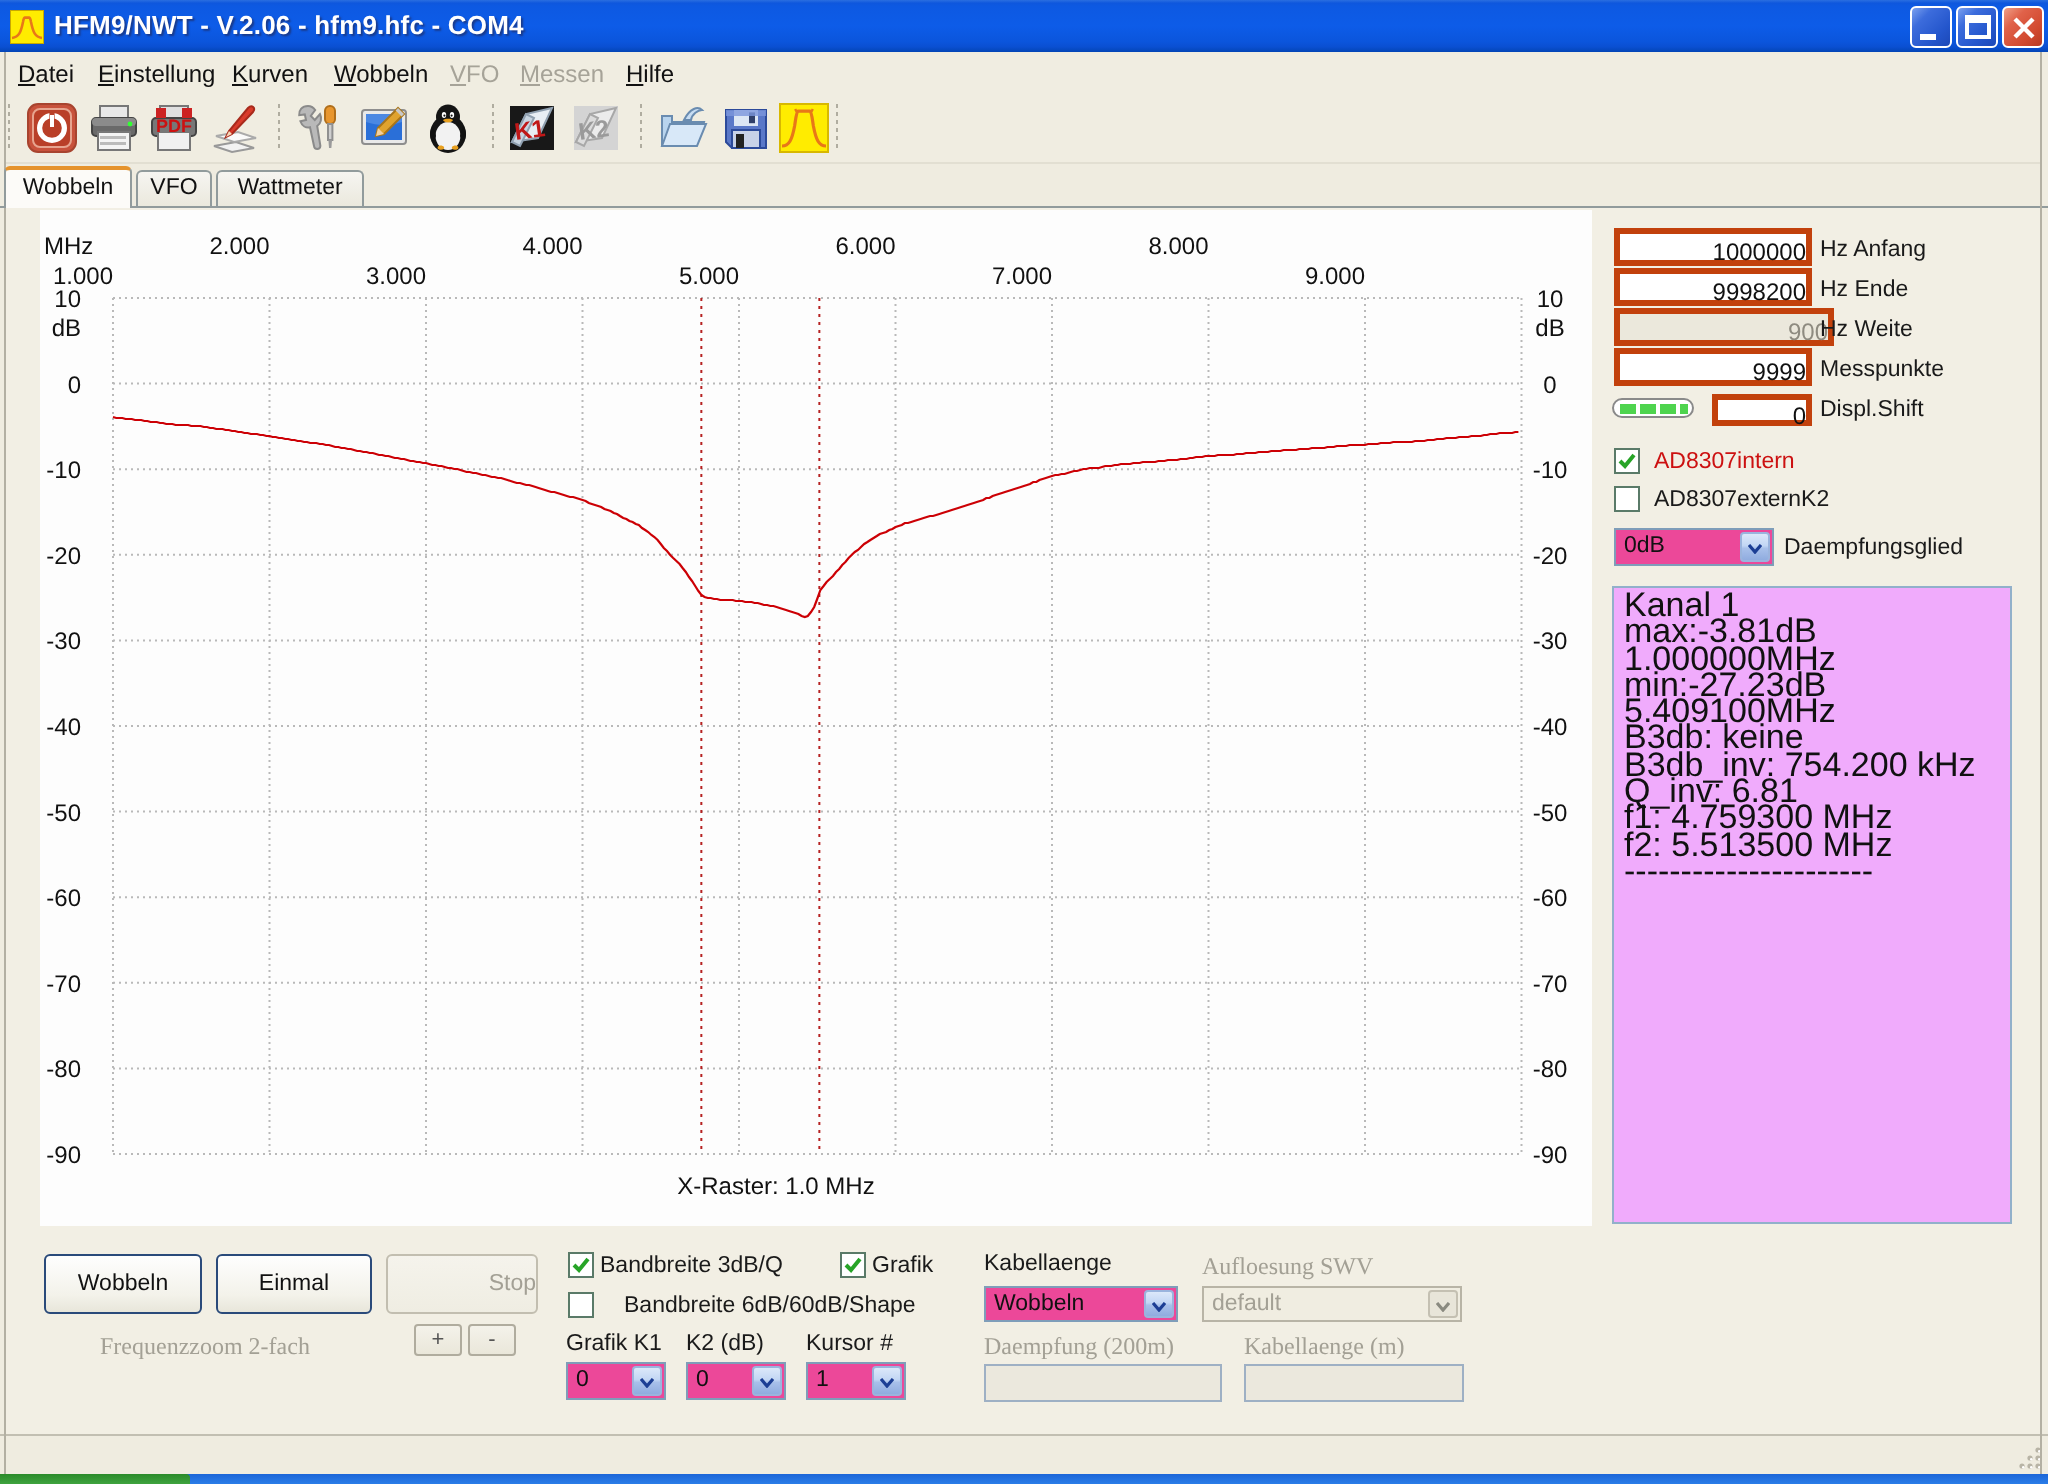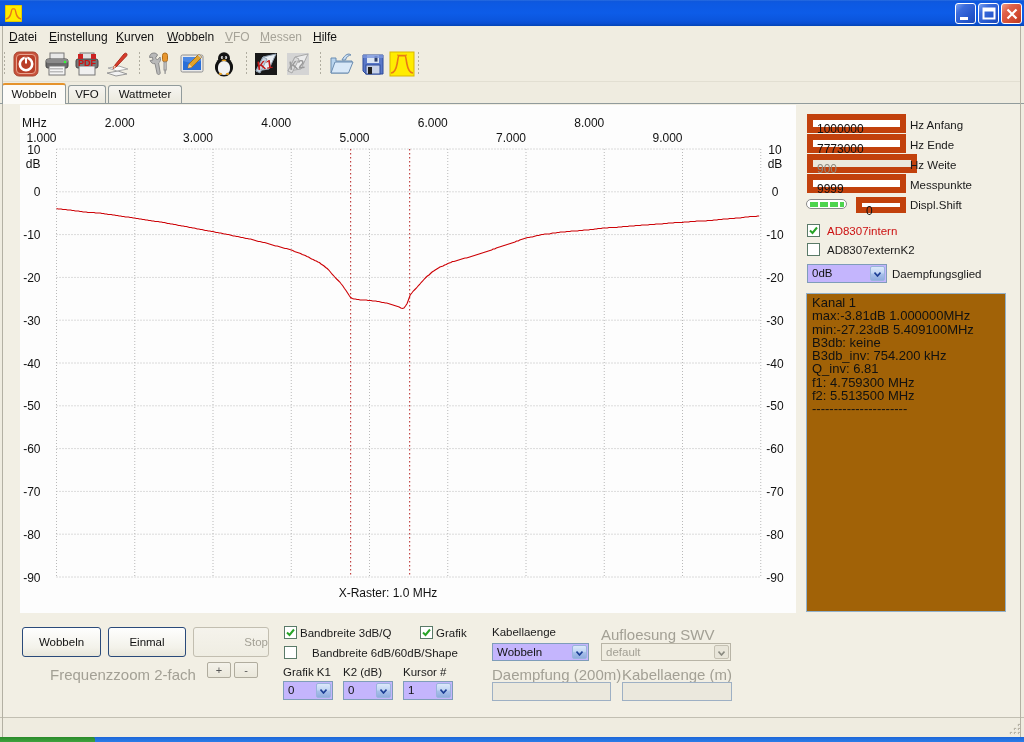--- a/index.html
+++ b/index.html
@@ -1,18 +1,18 @@
 <!DOCTYPE html>
 <html><head><meta charset="utf-8"><style>
 * { margin:0; padding:0; box-sizing:border-box; }
 html,body { width:1024px; height:742px; overflow:hidden; font-family:"Liberation Sans",sans-serif; }
 body { position:relative; background:#efece0; }
 .abs { position:absolute; }
 .lbl { position:absolute; font-size:11.5px; color:#1a1a1a; white-space:nowrap; }
-.glbl { position:absolute; font-size:15px; color:#a3a095; white-space:nowrap; }
+.glbl { position:absolute; font-size:12px; color:#a3a095; white-space:nowrap;font-family:Liberation Serif, serif; }
 
 #title { position:absolute; left:0; top:0; width:1024px; height:26px;
  background:linear-gradient(#2a6ee0 0%,#0e57dd 6%,#0d59e2 12%,#0d5ce8 50%,#0b55dc 80%,#0a4fd2 90%,#0345b5 100%); }
 #title .txt { position:absolute; left:27px; top:5px; color:#fff; font-size:13px; font-weight:bold; letter-spacing:0.1px; text-shadow:1px 1px 1px #1a3a8a; }
 .tbtn { position:absolute; top:3px; width:21px; height:21px; border-radius:3px; border:1px solid #fff;
  background:linear-gradient(135deg,#7ba1ef 0%,#3c6cdc 28%,#2456cc 70%,#1c48b8 100%); }
 .tbtn.close { background:linear-gradient(135deg,#f0a088 0%,#e0624a 30%,#d24a30 70%,#b83a22 100%); }
 .tbtn svg { position:absolute; left:0; top:0; }
 
 #menu { position:absolute; left:3px; top:27px; width:1018px; height:20px; background:#f0ede1; }
@@ -24,47 +24,48 @@
 .tbsep { position:absolute; top:5px; height:24px; width:2px;
  background-image:repeating-linear-gradient(#b0ada0 0 2px, transparent 2px 4px); background-size:1px 100%; background-repeat:no-repeat; }
 
 #tabs { position:absolute; left:0; top:82px; width:1024px; height:22px; }
 .tab { position:absolute; border:1px solid #919b9c; border-bottom:none; border-radius:3px 3px 0 0; background:linear-gradient(#f6f5f1,#eae8dc); font-size:11.5px; text-align:center; color:#111; }
 .tab.active { background:#fcfbf8; border-top:2px solid #e5932c; z-index:3; }
 #tabline { position:absolute; left:0; top:103px; width:1024px; height:1px; background:#919b9c; }
 
 #content { position:absolute; left:3px; top:104px; width:1018px; height:613px; background:#f2efe4; }
 
-.inp { position:absolute; background:#fff; border:6px solid #c2410c; font-size:12px; color:#111; padding:2px 0 0 4px; }
+.inp { position:absolute; background:#fff; border:3px solid #c2410c; font-size:12px; color:#111; padding:2px 0 0 4px;text-align:right; }
 .inp.dis { background:#ebe8dc; color:#8e8b80; }
 .inp2 { position:absolute; background:#ebe8dd; border:1px solid #9eb0c4; }
-.combo { position:absolute; background:#c4b5fd; border:1px solid #7f9db9; font-size:11.5px; color:#111; }
+.combo { position:absolute; background:#ec4899; border:1px solid #7f9db9; font-size:11.5px; color:#111; }
 .combo span { position:absolute; left:4px; top:2px; }
 .combo .cbtn { position:absolute; right:1px; top:1px; bottom:1px; width:15px; border-radius:2px;
  background:linear-gradient(#dce8fa 0%,#c2d6f4 45%,#a8c0ea 55%,#90acdf 100%); border:1px solid #9ab4dd; text-align:center; }
 .combo .cbtn svg { margin-top:5px; }
 .combo.dis { background:#f0ede1; border-color:#b8b4a6; color:#a3a095; }
 .combo.dis .cbtn { background:#e8e5d9; border-color:#c4c0b2; }
 .chk { position:absolute; width:13px; height:13px; background:#fff; border:1px solid #5a7a68; }
 
 .btn { position:absolute; border:1px solid #2a4a7a; border-radius:3px; background:linear-gradient(#fefefe,#f3f2ea 70%,#e8e6da); font-size:11.5px; color:#111; text-align:center; }
 .btn.dis { border-color:#c2beb0; color:#a3a095; background:linear-gradient(#f5f3ec,#efede2);text-align:right; }
 .btn.sm { border:1px solid #b0ac9e; border-radius:2px; background:linear-gradient(#f4f2ea,#eae7da); color:#555; }
 
 #status { position:absolute; left:0; top:717px; width:1024px; height:20px; background:#efece0; border-top:1px solid #c2bfb2; }
 #taskbar { position:absolute; left:0; top:737px; width:1024px; height:5px; background:linear-gradient(#1c66d8,#2b7de8); }
 #startbtn { position:absolute; left:0; top:737px; width:95px; height:5px; background:linear-gradient(#2a8a2a,#3fa33f); border-radius:0 2px 0 0; }
-#listbox { position:absolute; left:806px; top:293px; width:200px; height:319px; background:#a16207; border:1px solid #92b0ca; font-size:13px; color:#111; padding:2px 0 0 5px; line-height:13.3px; }
+#listbox { position:absolute; left:806px; top:293px; width:200px; height:319px; background:#f0abfc; border:1px solid #92b0ca; font-size:17px; color:#111; padding:2px 0 0 5px; line-height:13.3px; }
 </style></head><body>
 
 <div id="title">
  <svg width="17" height="17" style="position:absolute;left:5px;top:5px">
       <rect x="0" y="0" width="17" height="17" fill="#ffec00" stroke="#c8a800"></rect>
       <path d="M1 14 C4.5 13.5 5.5 11 6.5 6 C6.8 4.2 7.2 3.8 7.5 3.8 L9.5 3.8 C9.8 3.8 10.2 4.2 10.5 6 C11.5 11 12.5 13.5 16 14" fill="none" stroke="#e87818" stroke-width="1.3"></path>
     </svg>
+ <span class="txt">HFM9/NWT - V.2.06 - hfm9.hfc - COM4</span>
  <div class="tbtn" style="left:955px">
       <svg width="21" height="21">
         <rect x="4" y="13" width="8" height="3" fill="#fff"></rect>
       </svg>
     </div>
  <div class="tbtn" style="left:978px">
       <svg width="21" height="21">
         <rect x="4.5" y="4.5" width="11" height="10" fill="none" stroke="#fff" stroke-width="2"></rect>
         <rect x="4.5" y="4.5" width="11" height="3" fill="#fff"></rect>
       </svg>
@@ -230,21 +231,21 @@
 <text x="20.5" y="476.5" text-anchor="end">-90</text>
 <text x="755" y="476.5" text-anchor="middle">-90</text>
 <text x="20.5" y="63" text-anchor="end">dB</text>
 <text x="755" y="63" text-anchor="middle">dB</text>
 <text x="368" y="492" text-anchor="middle">X-Raster: 1.0 MHz</text>
 </g>
   </svg>
 
 <div class="inp" style="left:807px;top:114px;width:99px;height:19px">1000000</div>
 <div class="lbl" style="left:910px;top:119px">Hz Anfang</div>
-<div class="inp" style="left:807px;top:134px;width:99px;height:19px">7773000</div>
+<div class="inp" style="left:807px;top:134px;width:99px;height:19px">9998200</div>
 <div class="lbl" style="left:910px;top:139px">Hz Ende</div>
 <div class="inp dis" style="left:807px;top:154px;width:110px;height:19px">900</div>
 <div class="lbl" style="left:910px;top:159px">Hz Weite</div>
 <div class="inp" style="left:807px;top:174px;width:99px;height:19px">9999</div>
 <div class="lbl" style="left:910px;top:179px">Messpunkte</div>
 <div class="abs" style="left:806px;top:199px;width:41px;height:10px;border:1px solid #8a8a8a;border-radius:5px;background:#fff">
  <div class="abs" style="left:3px;top:1.5px;width:8px;height:5px;background:#4ed44e"></div>
  <div class="abs" style="left:13px;top:1.5px;width:8px;height:5px;background:#4ed44e"></div>
  <div class="abs" style="left:23px;top:1.5px;width:8px;height:5px;background:#4ed44e"></div>
  <div class="abs" style="left:33px;top:1.5px;width:4px;height:5px;background:#4ed44e"></div>

